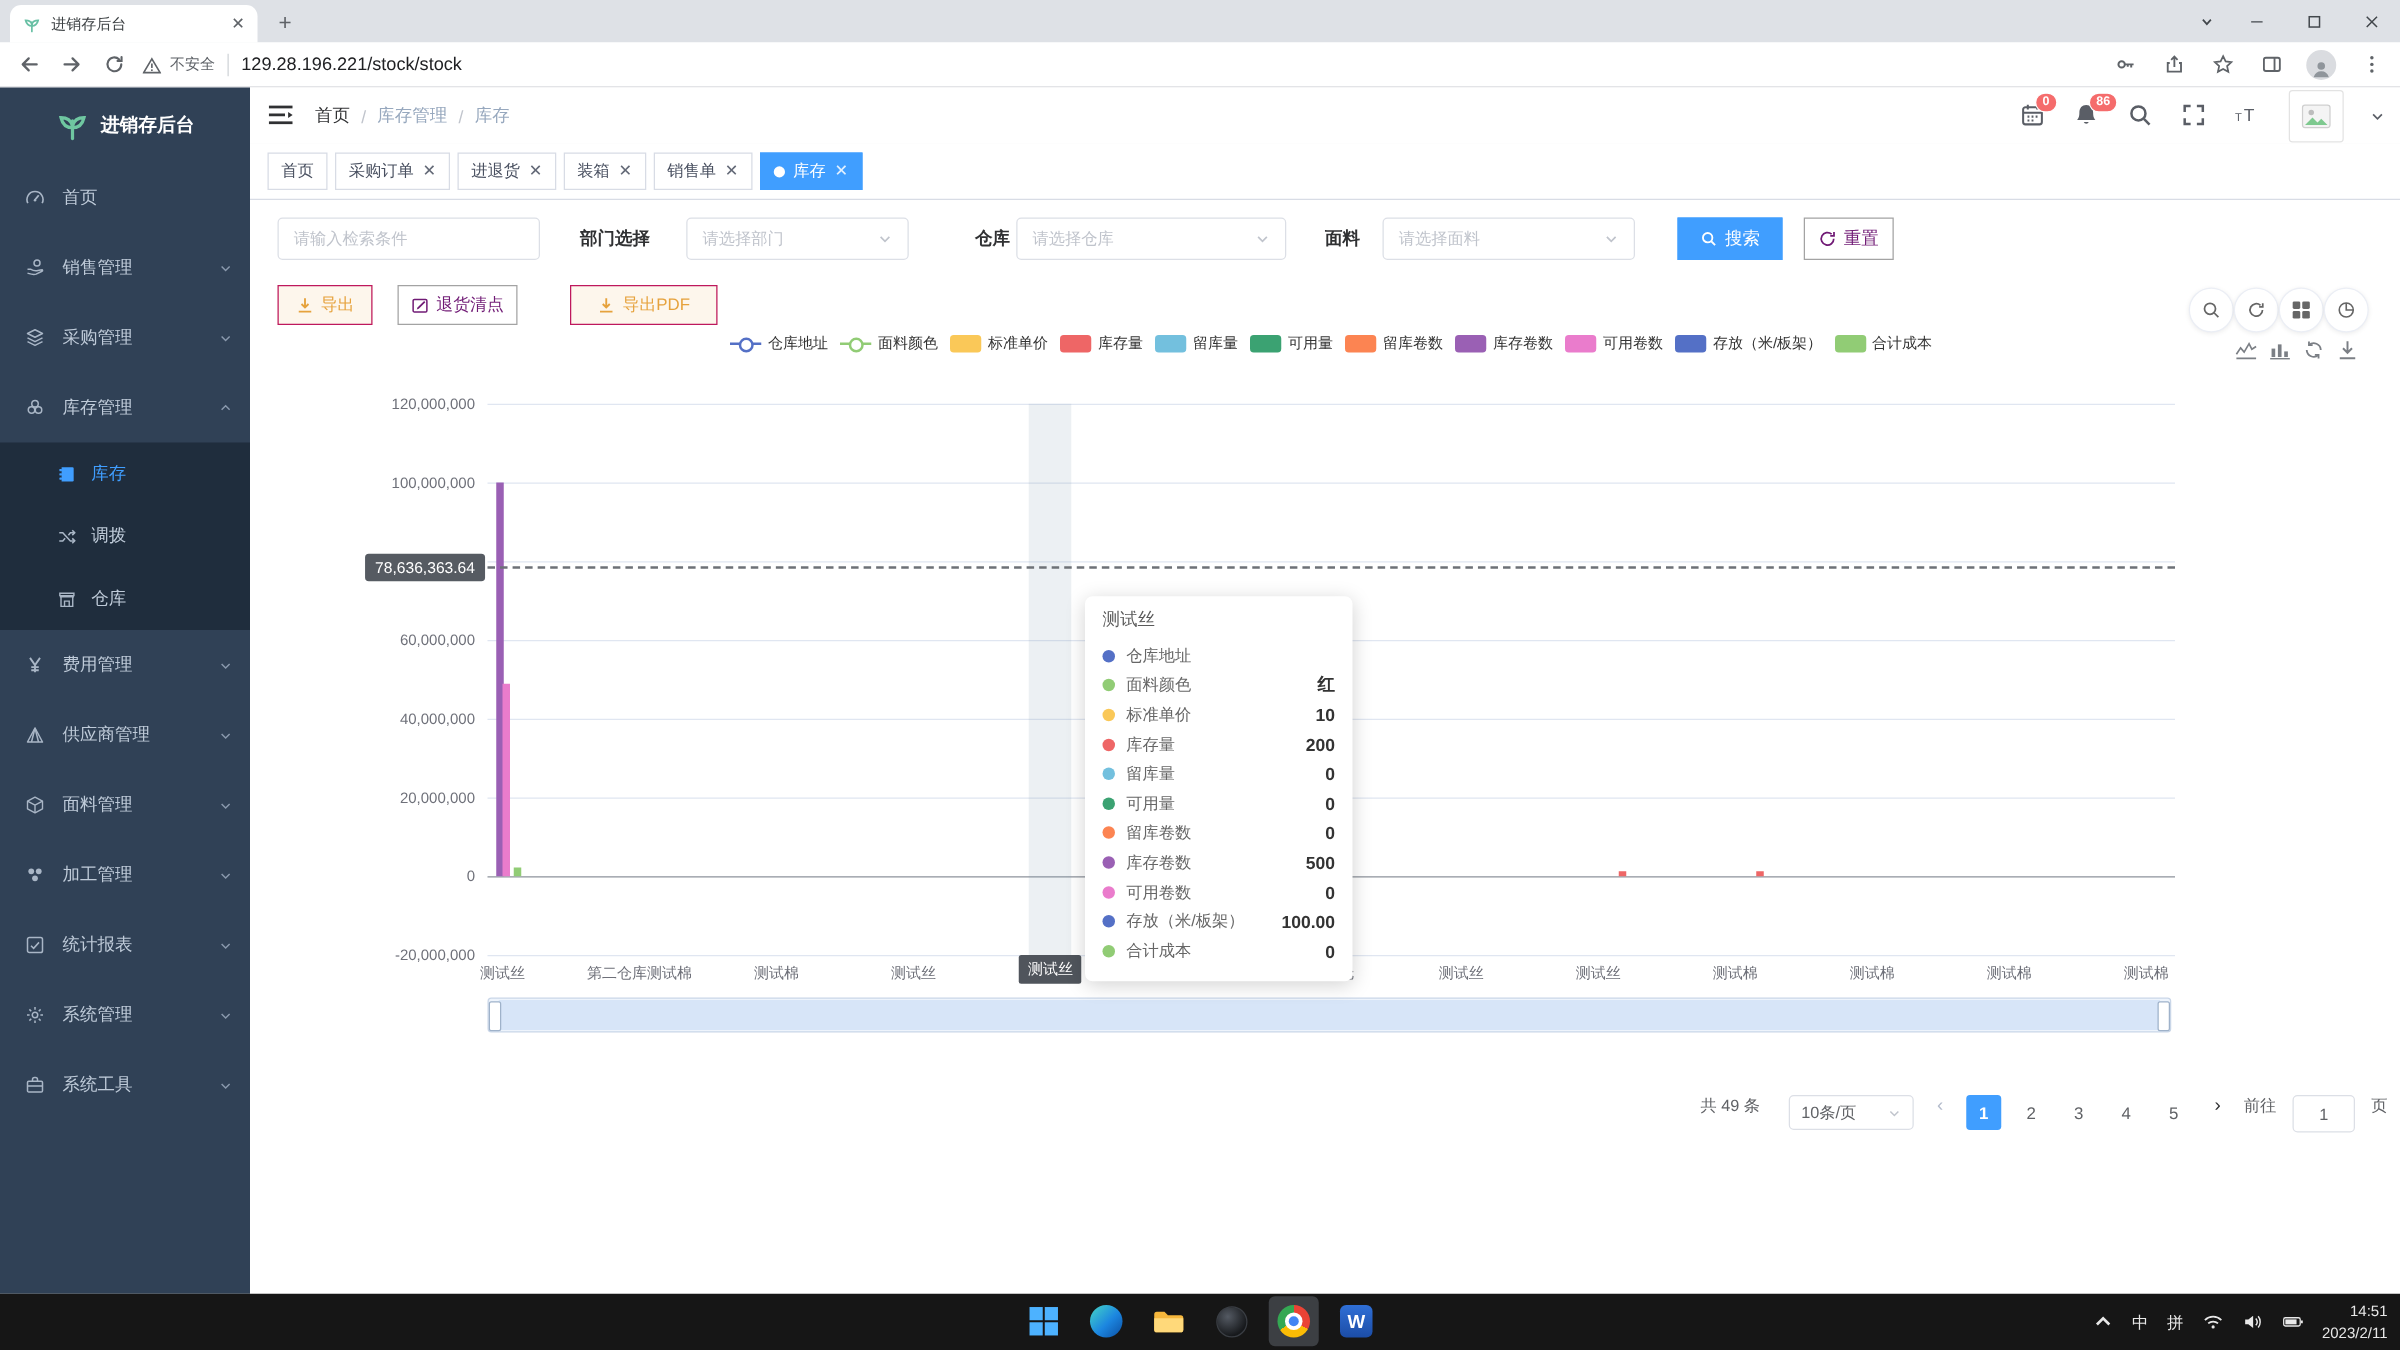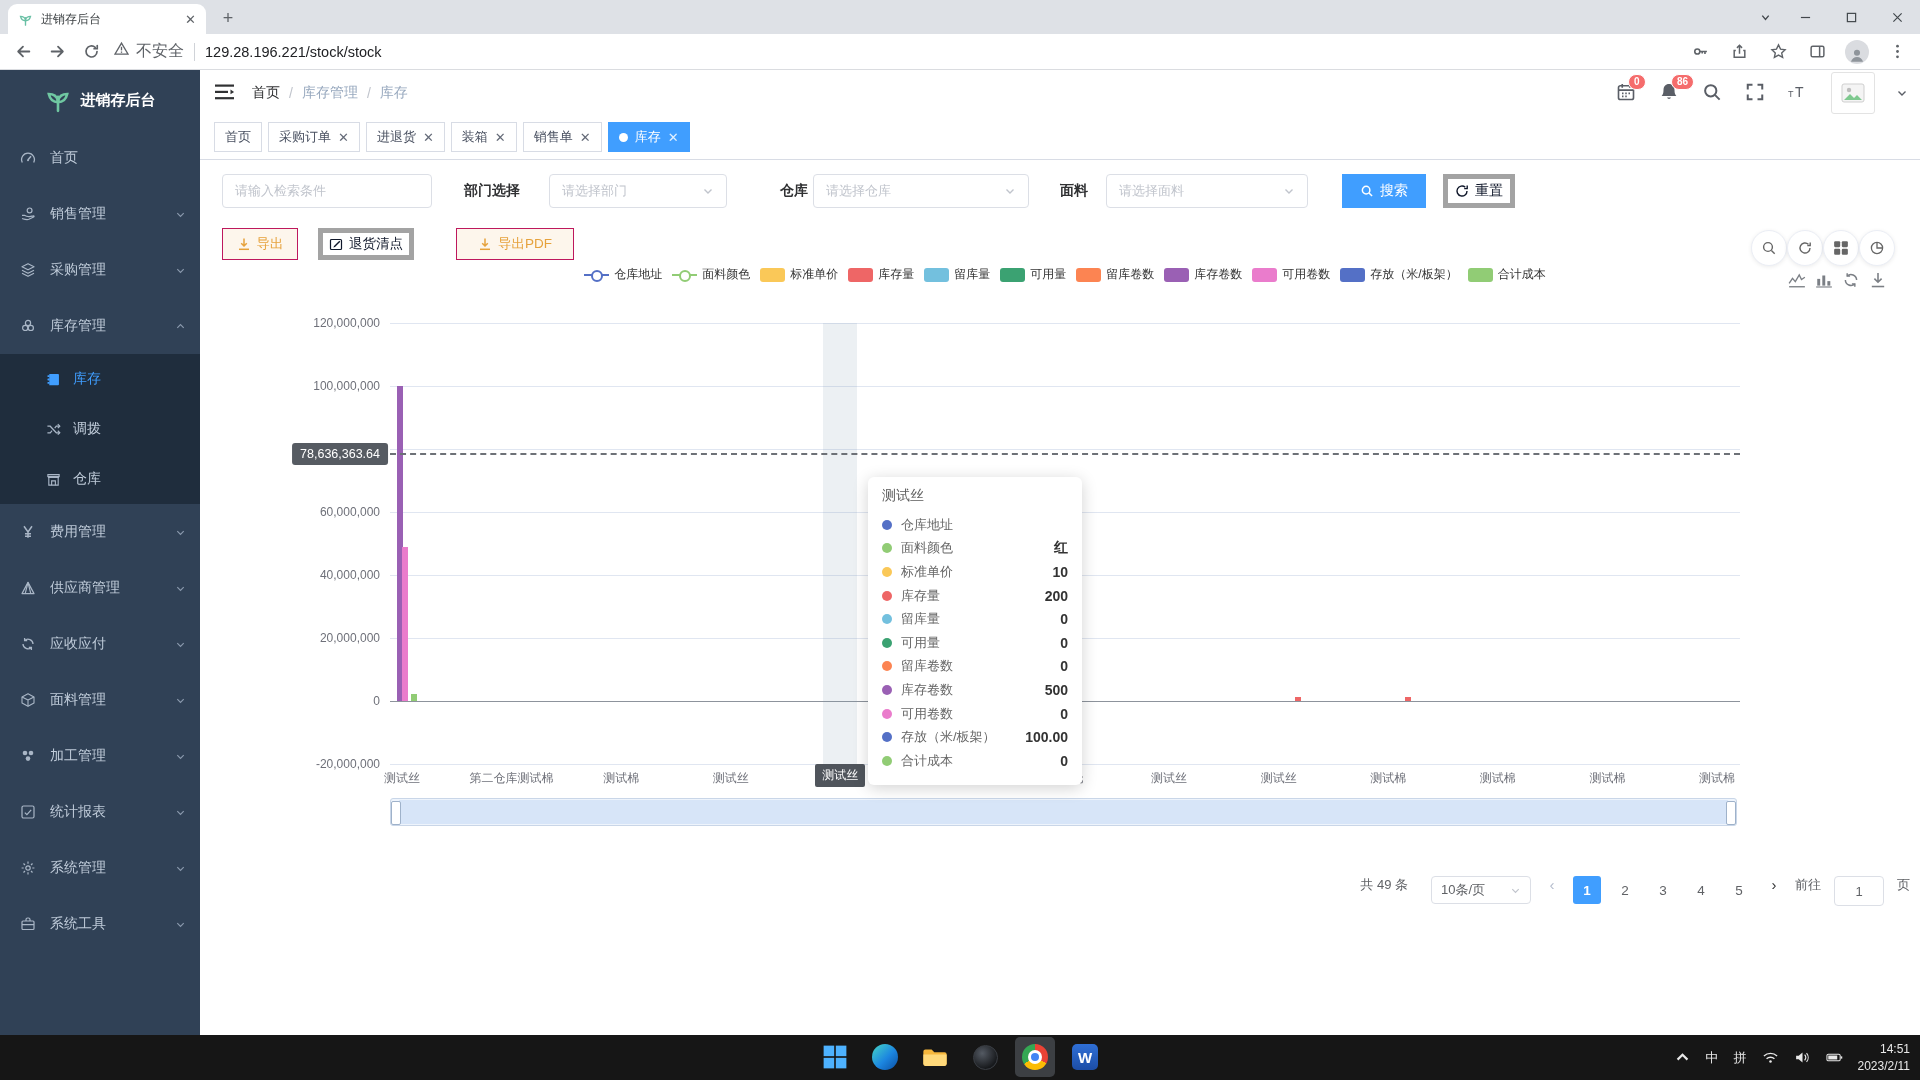--- a/index.html
+++ b/index.html
@@ -17,21 +17,21 @@
     align-items:center;justify-content:center;font-size:18px;color:#5f6368;cursor:pointer}
   .winctrls{position:absolute;right:0;top:0;height:34px;display:flex;align-items:center;color:#42474c}
   .wbtn{width:46px;height:34px;display:flex;align-items:center;justify-content:center;cursor:pointer}
   .wbtn svg{width:11px;height:11px}
   .tabchev{width:34px}
 
   .urlbar{position:absolute;left:0;top:34px;width:100%;height:36px;background:#fff;border-bottom:1px solid #dadce0;
     display:flex;align-items:center;box-sizing:border-box;color:#5f6368;}
   .nav-ic{width:34px;height:30px;display:flex;align-items:center;justify-content:center;cursor:pointer}
   .nav-ic svg{width:17px;height:17px}
-  .sec{display:flex;align-items:flex-start;gap:7px;margin-left:6px;font-size:16px;color:#5f6368;}
+  .sec{display:flex;align-items:flex-end;gap:7px;margin-left:6px;font-size:12px;color:#5f6368;}
   .sec svg{width:15px;height:15px}
   .urldiv{width:1px;height:18px;background:#d0d3d8;margin:0 10px}
   .url{font-size:14.5px;color:#202124}
   .url-right{margin-left:auto;display:flex;align-items:center;gap:17px;margin-right:12px}
   .url-right .nav-ic{width:22px}
   .avatarball{width:24px;height:24px;border-radius:50%;background:#dadce0;color:#8f959b;display:flex;align-items:flex-end;justify-content:center;overflow:hidden}
   .avatarball svg{width:18px;height:18px}
 
   
   .sidebar{position:absolute;left:0;top:70px;width:200px;height:965px;background:#304156;color:#bfcbd9;font-size:14px;}
@@ -76,21 +76,21 @@
   
   .fl-abs{position:absolute;box-sizing:border-box}
   .inputbox{height:34px;border:1px solid #dcdfe6;border-radius:4px;background:#fff;display:flex;align-items:center;
     padding:0 12px;font-size:13px;color:#c0c4cc}
   .selcaret{margin-left:auto;color:#c0c4cc}
   .selcaret svg{width:12px;height:12px}
   .flabel{height:34px;display:flex;align-items:center;font-size:14px;color:#303133;font-weight:bold}
   .btn{height:34px;border-radius:0;display:flex;align-items:center;justify-content:center;gap:6px;font-size:14px;cursor:pointer;box-sizing:border-box}
   .btn svg{width:14px;height:14px}
   .btn-primary{background:#409eff;color:#fff;border:1px solid #409eff}
-  .btn-plain{background:#fff;color:#0f172a;border:5px solid #a3a3a3}
+  .btn-plain{background:#fff;color:#701a75;border:1px solid #a3a3a3}
   .btn-warn{background:#fdf6ec;color:#e6a23c;border:1px solid #be185d}
   .btn-sm{height:32px;font-size:13.5px}
 
   
   .circbtn{position:absolute;width:34px;height:34px;border-radius:50%;border:1px solid #ebeef5;background:#fff;
     box-shadow:0 1px 4px rgba(0,0,0,.08);display:flex;align-items:center;justify-content:center;color:#666;cursor:pointer}
   .circbtn svg{width:16px;height:16px}
   .toolic{position:absolute;width:18px;height:18px;color:#7b7f85;cursor:pointer}
   .toolic svg{width:18px;height:18px}
 
@@ -383,35 +383,20 @@
           </div>
         </div>
         <div class="nav-item">
           <div class="mi">
             <svg viewBox="0 0 16 16" fill="none" stroke="currentColor" stroke-width="1.2" stroke-linejoin="round">
               <path d="M8 2.4 14 13.6H2z"></path>
               <path d="M8 2.4 5.2 13.6M8 2.4l2.8 11.2"></path>
             </svg>
           </div>
           <div>供应商管理</div>
-          <div class="arrow">
-            <svg viewBox="0 0 12 12" fill="none" stroke="currentColor" stroke-width="1.3">
-              <path d="m2.5 4.5 3.5 3.5 3.5-3.5"></path>
-            </svg>
-          </div>
-        </div>
-        <div class="nav-item">
-          <div class="mi">
-            <svg viewBox="0 0 16 16" fill="none" stroke="currentColor" stroke-width="1.3">
-              <path d="M13 8A5 5 0 0 0 4.6 4.5"></path>
-              <path d="M3 8a5 5 0 0 0 8.4 3.5"></path>
-              <path d="M4.6 1.9v2.6h2.6M11.4 14.1v-2.6H8.8"></path>
-            </svg>
-          </div>
-          <div>应收应付</div>
           <div class="arrow">
             <svg viewBox="0 0 12 12" fill="none" stroke="currentColor" stroke-width="1.3">
               <path d="m2.5 4.5 3.5 3.5 3.5-3.5"></path>
             </svg>
           </div>
         </div>
         <div class="nav-item">
           <div class="mi">
             <svg viewBox="0 0 16 16" fill="none" stroke="currentColor" stroke-width="1.1" stroke-linejoin="round">
               <path d="M8 1.7 14 4.9v6.2L8 14.3 2 11.1V4.9z"></path>

